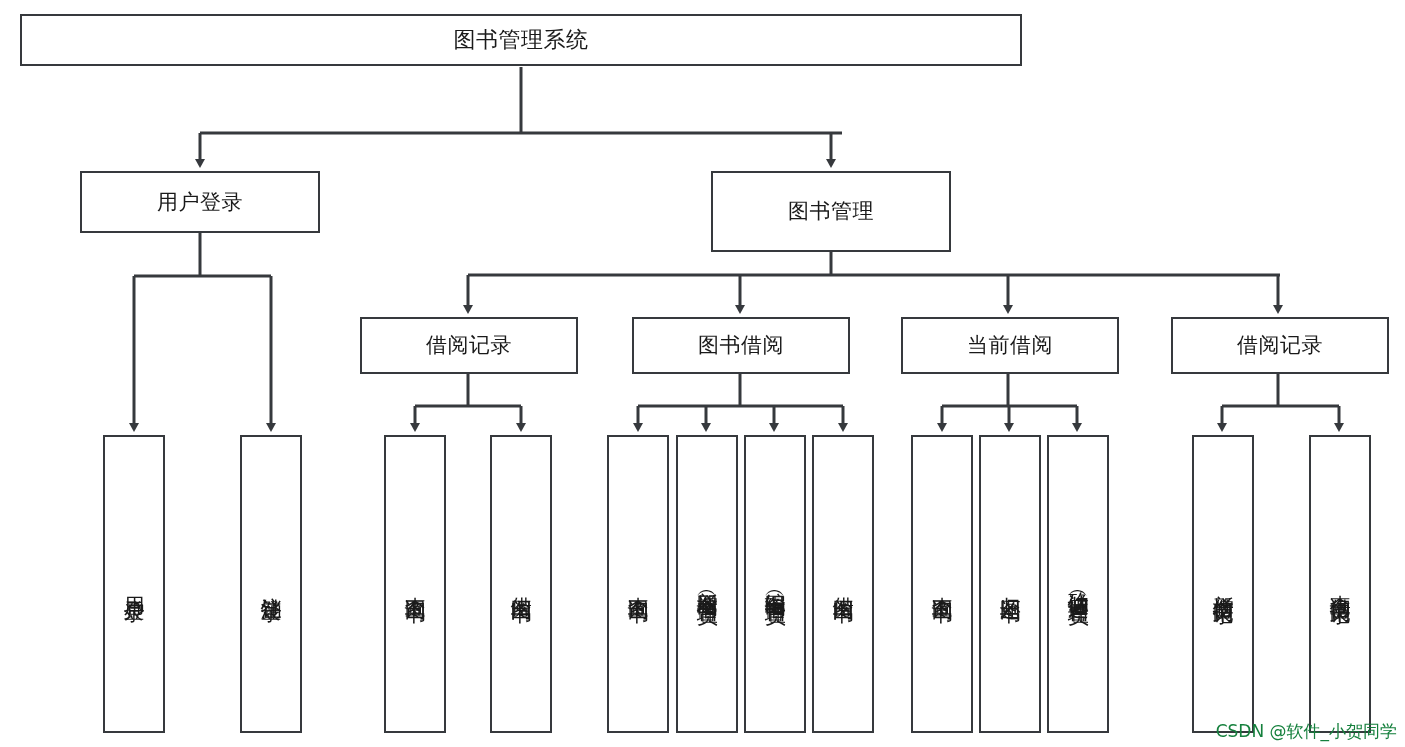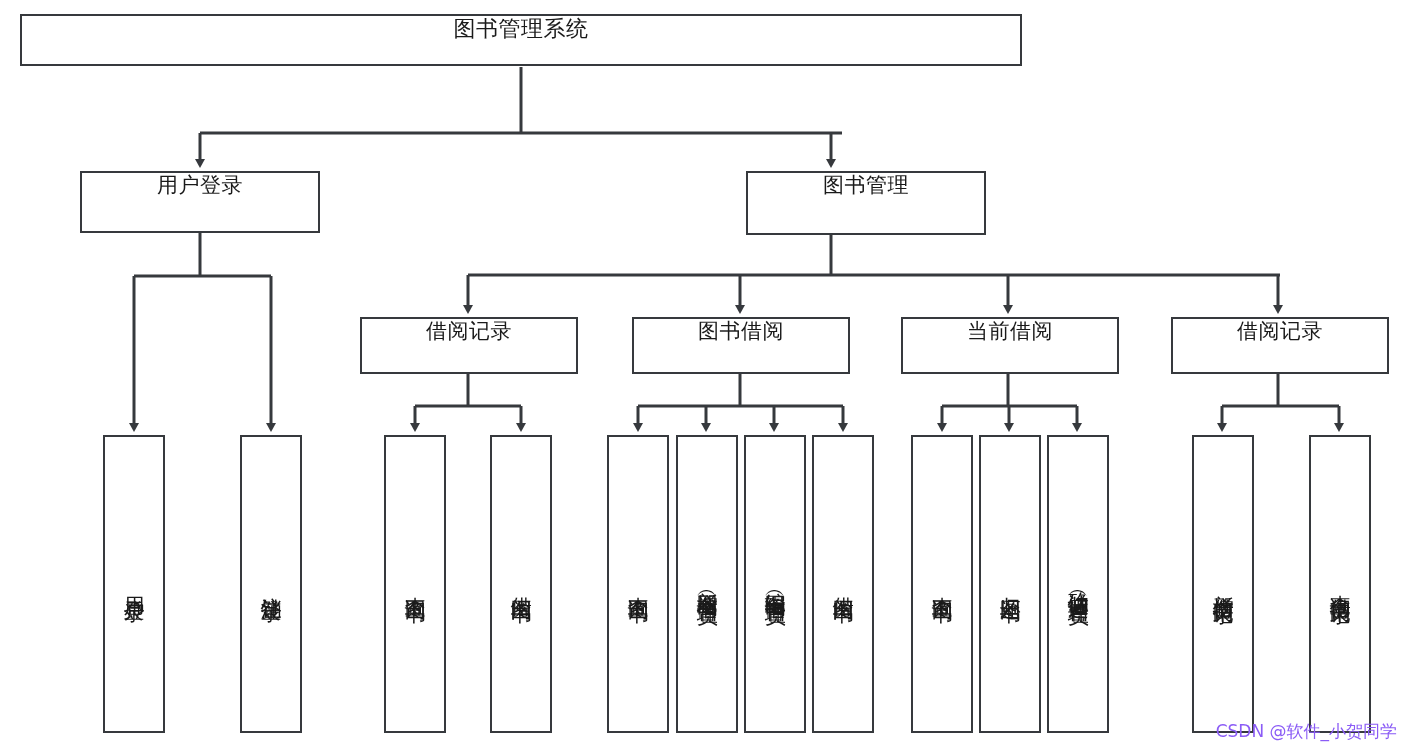--- a/index.html
+++ b/index.html
@@ -34,20 +34,21 @@
   }
 
   
   .node {
     position: absolute;
     box-sizing: border-box;
     background: #ffffff;
     border: 2px solid #36393d;
     z-index: 2;
     display: flex;
+    align-items: center;
     justify-content: center;
     color: #1a1a1a;
   }
 
   .node .node-label {
     display: block;
     text-align: center;
     line-height: 1.15;
   }
 
@@ -77,21 +78,21 @@
     white-space: nowrap;
   }
 
   
   #watermark {
     position: absolute;
     right: 8px;
     bottom: 4px;
     z-index: 5;
     font-size: 17px;
-    color: #8b5cf6;
+    color: #15803d;
     white-space: nowrap;
     font-family: "DejaVu Sans", "Liberation Sans", sans-serif;
   }
 </style>
 </head>
 <body>
 
 <div id="diagram-root">
 
   <svg id="connector-layer" viewBox="0 0 1405 747" width="1405" height="747" xmlns="http://www.w3.org/2000/svg">
@@ -145,21 +146,21 @@
   </svg>
 
   <div class="node horiz root" style="left:20px; top:14px; width:1002px; height:52px;">
     <span class="node-label">图书管理系统</span>
   </div>
 
   <div class="node horiz" style="left:80px; top:171px; width:240px; height:62px;">
     <span class="node-label">用户登录</span>
   </div>
 
-  <div class="node horiz" style="left:711px; top:171px; width:240px; height:64px;margin-left:35px;">
+  <div class="node horiz" style="left:711px; top:171px; width:240px; height:81px;">
     <span class="node-label">图书管理</span>
   </div>
 
   <div class="node horiz" style="left:360px; top:317px; width:218px; height:57px;">
     <span class="node-label">借阅记录</span>
   </div>
 
   <div class="node horiz" style="left:632px; top:317px; width:218px; height:57px;">
     <span class="node-label">图书借阅</span>
   </div>

